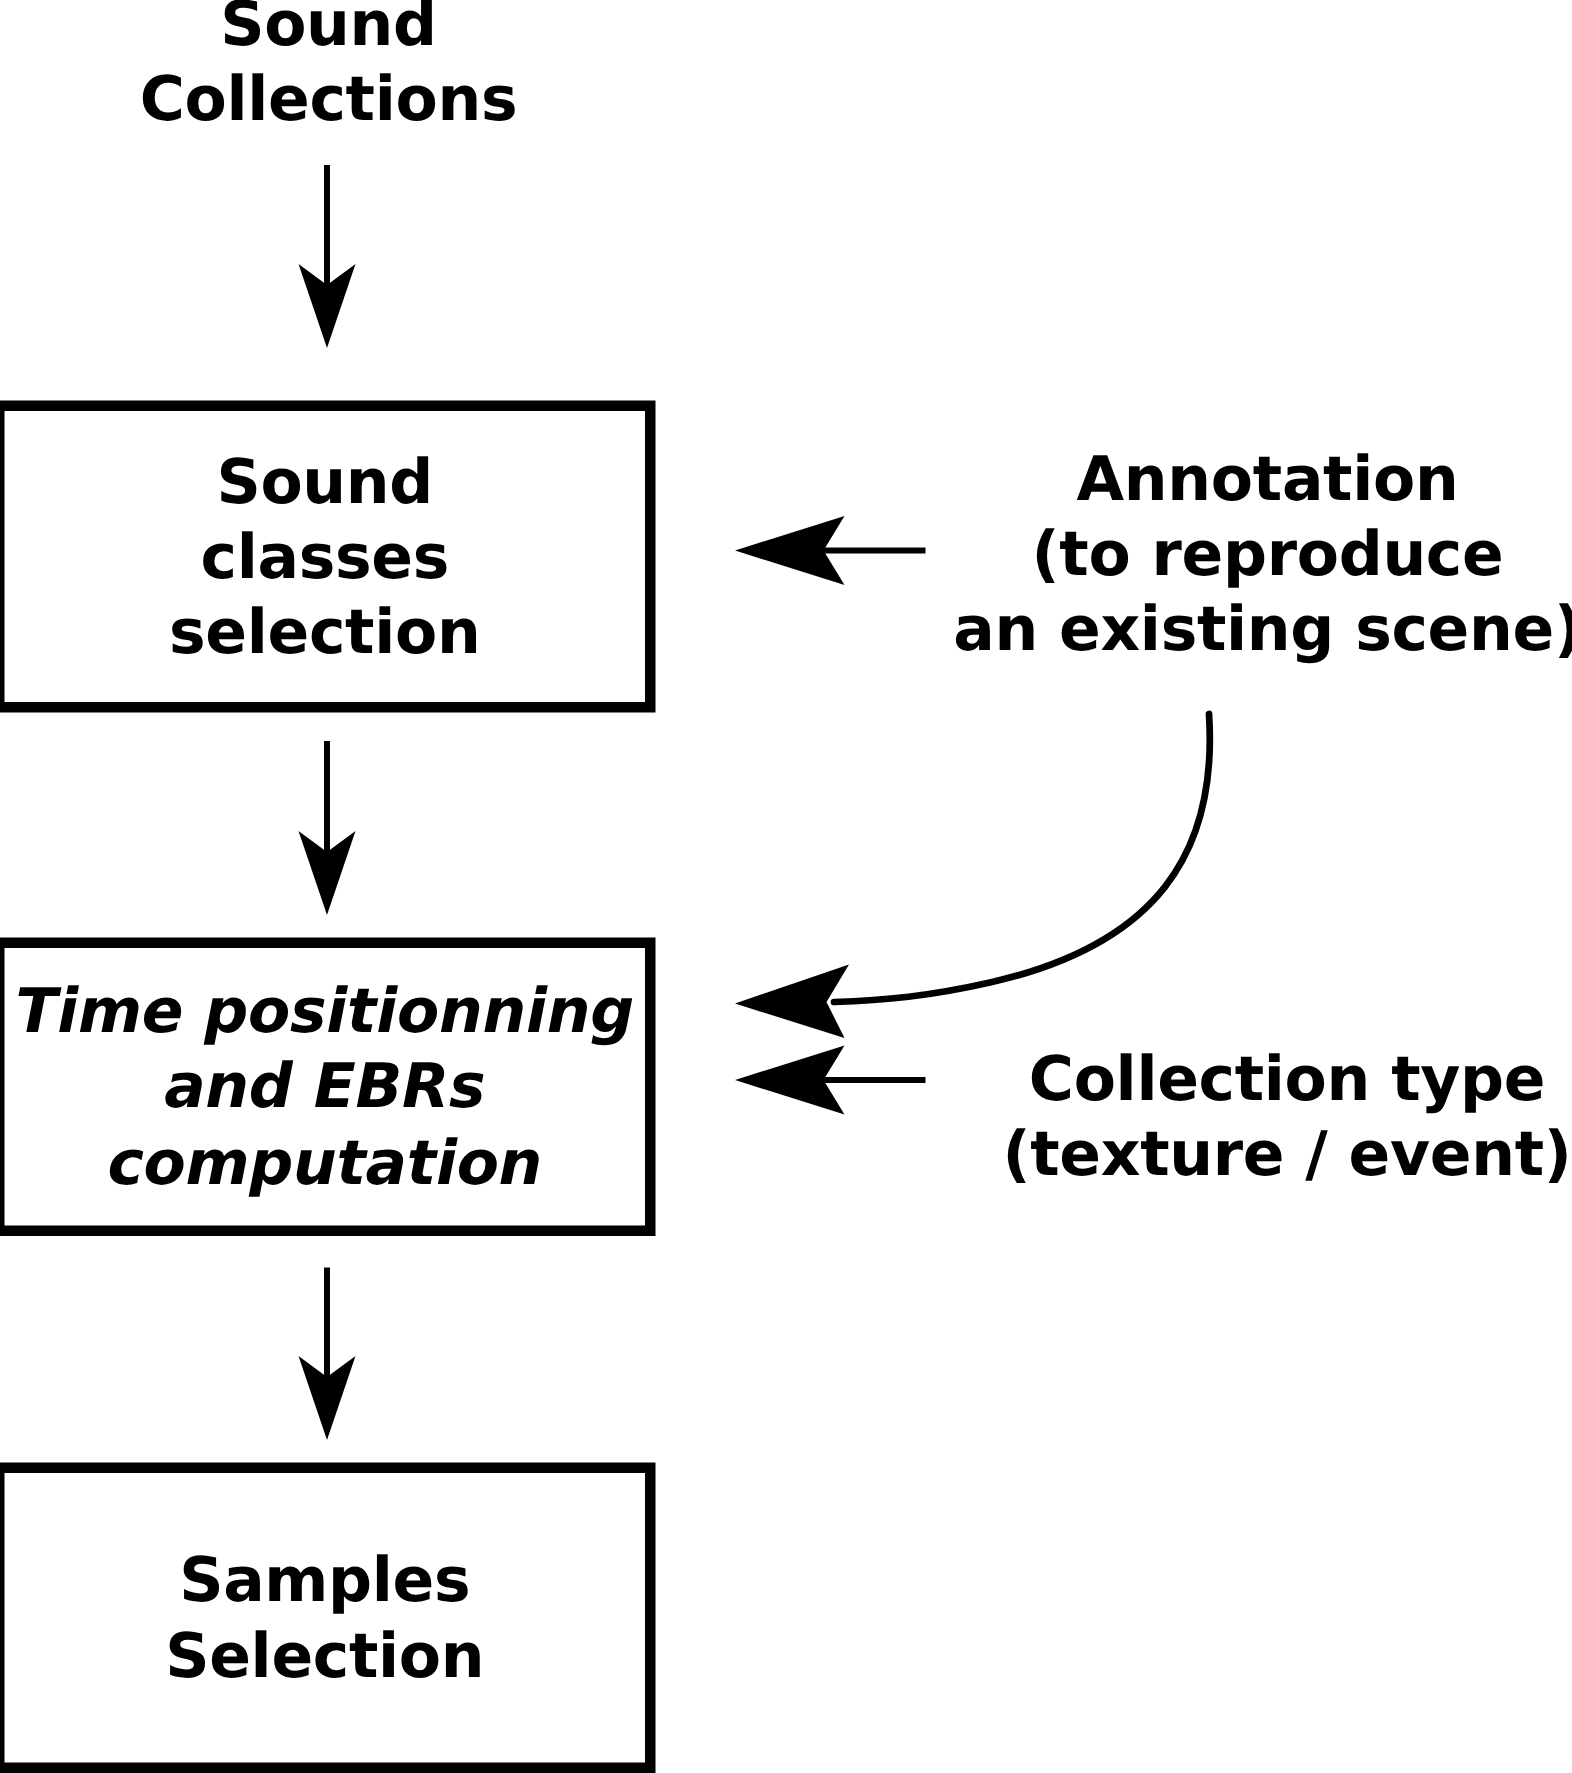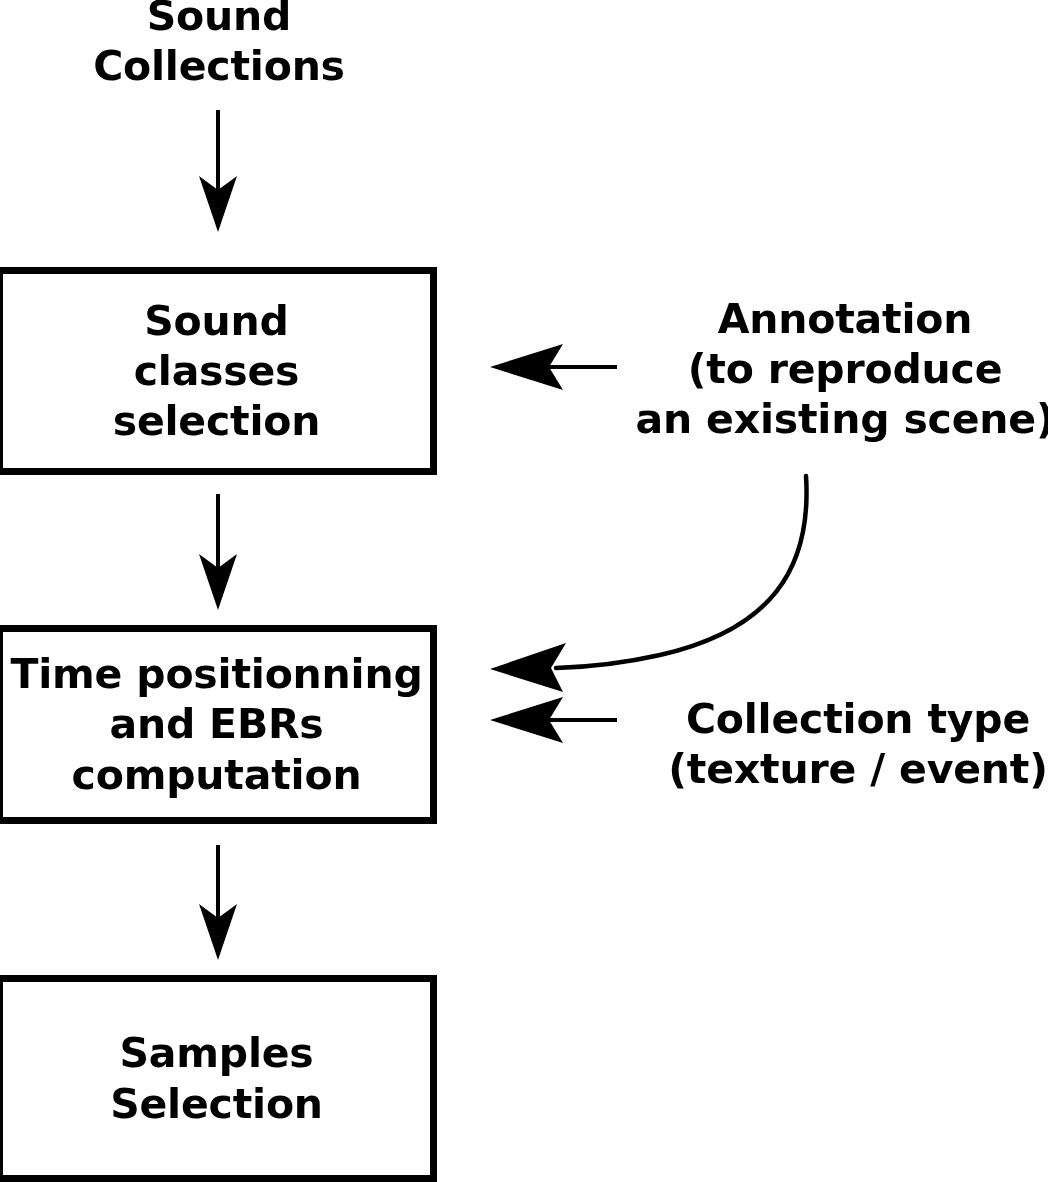--- a/index.html
+++ b/index.html
@@ -60,21 +60,21 @@
     height: 208px;
   }
   #node-sound-classes .node-text { font-size: 41px; }
 
   #node-time-positioning {
     left: -4px;
     top: 625px;
     width: 441px;
     height: 199px;
   }
-  #node-time-positioning .node-text { font-size: 41px; }
+  #node-time-positioning .node-text { font-size: 41px; font-style: italic; }
 
   #node-samples-selection {
     left: -4px;
     top: 975px;
     width: 441px;
     height: 207px;
   }
   #node-samples-selection .node-text { font-size: 41px; }
 
   #label-sound-collections {

